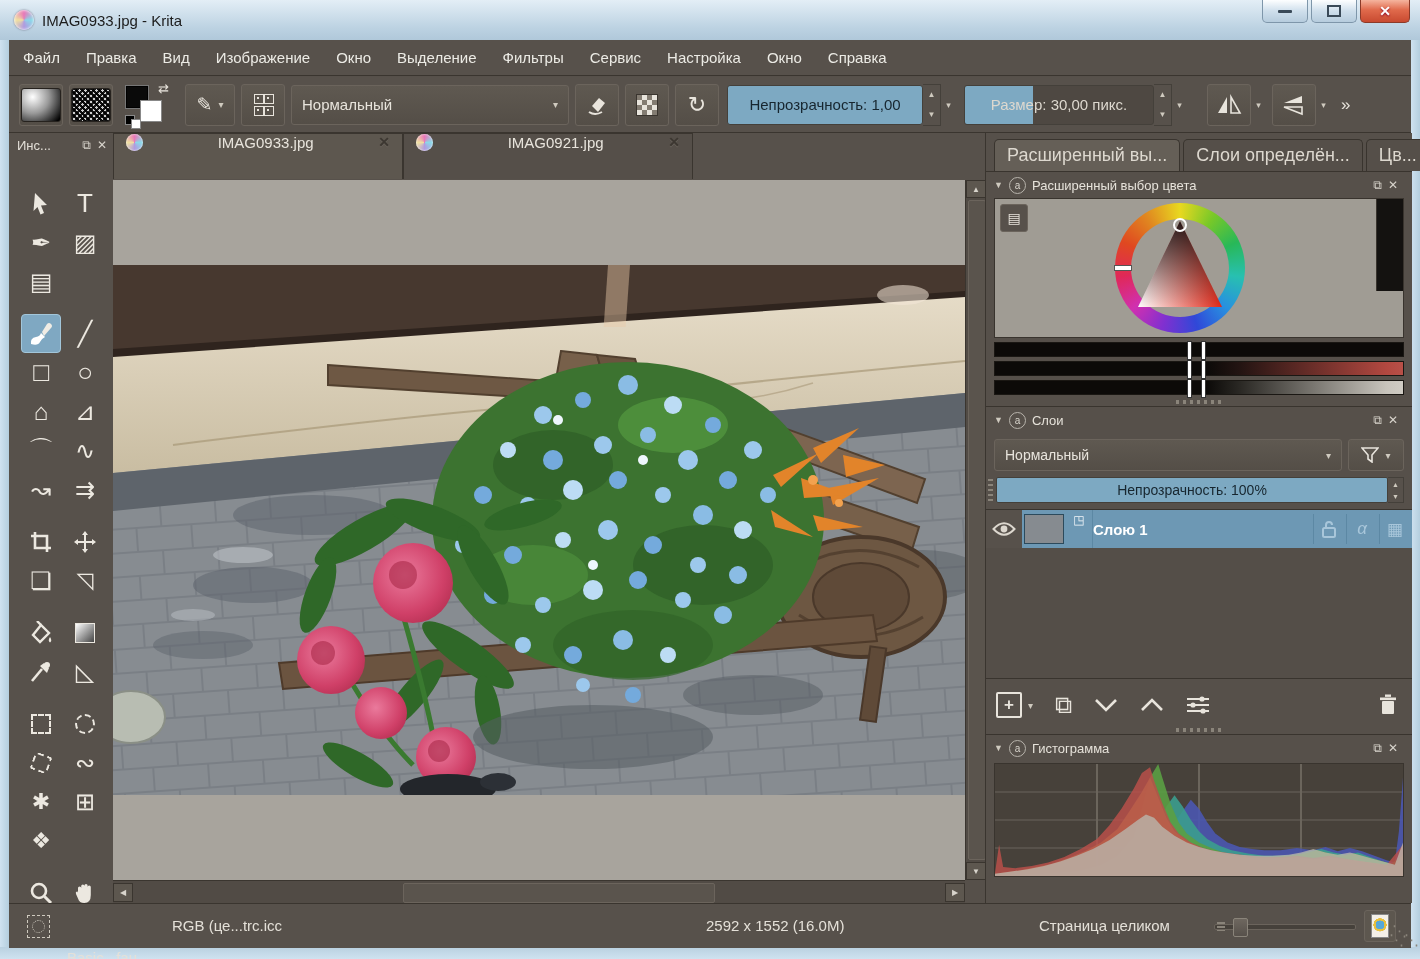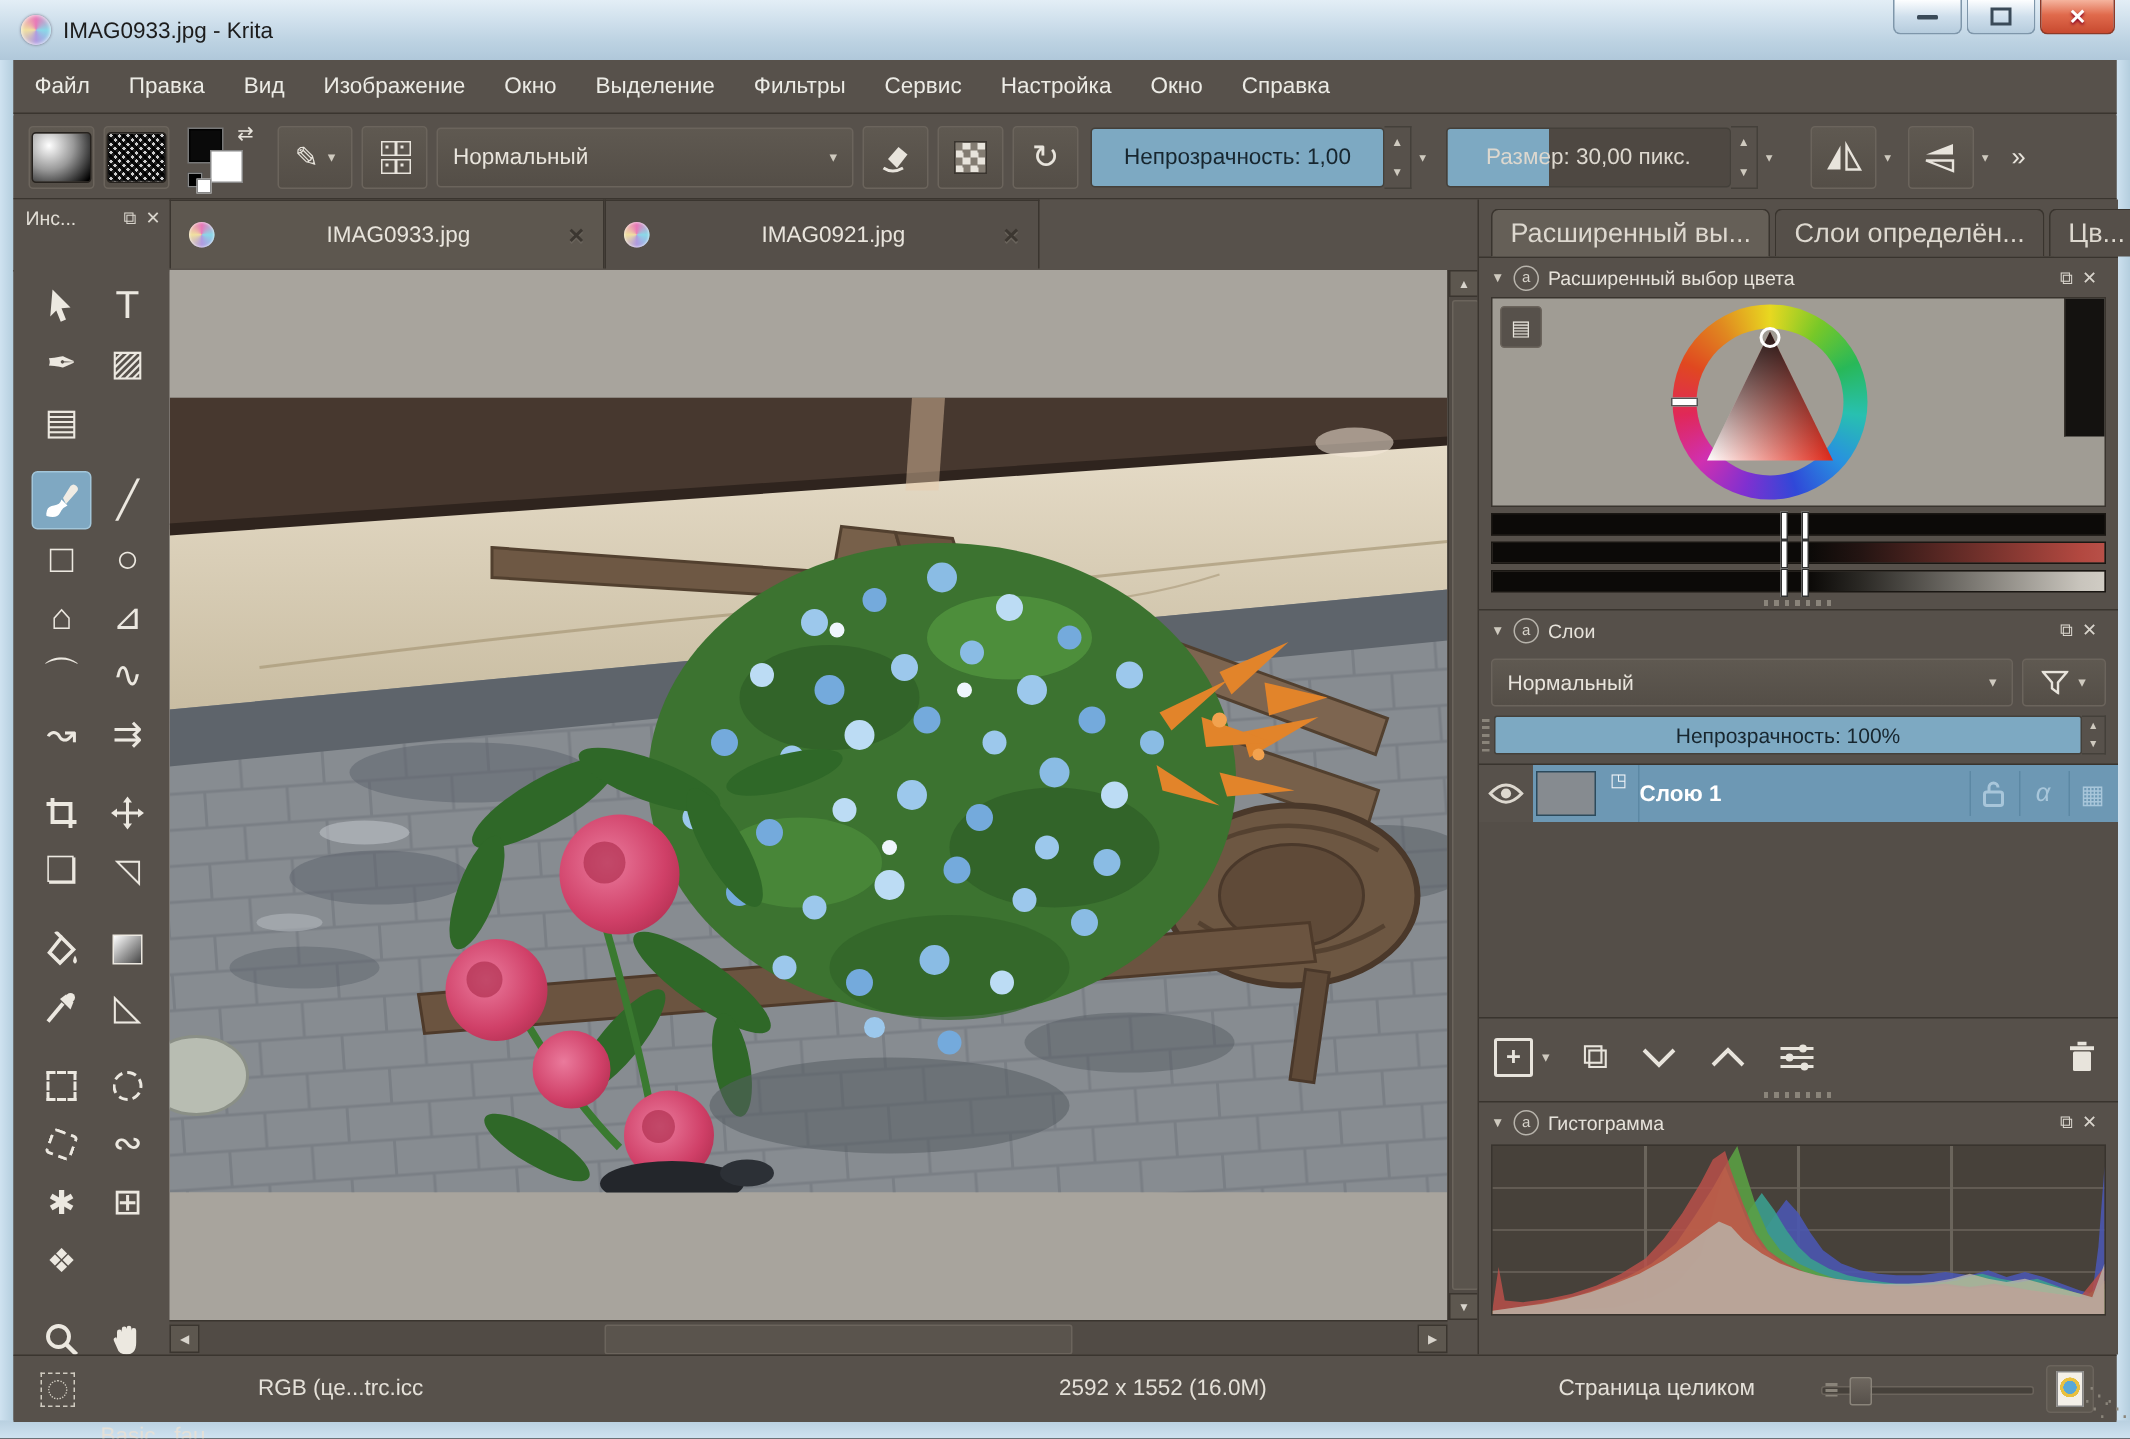--- a/index.html
+++ b/index.html
@@ -63,21 +63,21 @@
   .checker-ic{width:20px;height:20px;background:conic-gradient(#e8e4dc 25%,#837c72 0 50%,#e8e4dc 0 75%,#837c72 0);
     background-size:10px 10px;border:1px solid #3a352f;}
   
   #tabrow{position:absolute;left:0;top:93px;width:100%;height:47px;background:#57514b;border-bottom:1px solid #3a352f;}
   #toolbox-header{position:absolute;left:0;top:0;width:104px;height:24px;display:flex;align-items:center;
     font-size:13px;color:#e2ded6;padding-left:8px;box-sizing:border-box;}
   #toolbox-header .sp{flex:1;}
   .dock-mini{font-size:12px;color:#d8d4cc;margin-right:6px;}
   #doctabs{position:absolute;left:104px;top:0;height:47px;display:flex;}
   .doctab{width:290px;height:46px;border:1px solid #3a352f;border-bottom:none;background:#554f49;
-    display:flex;align-items:center;padding:0 12px;box-sizing:border-box;}
+    display:flex;align-items:flex-start;padding:0 12px;box-sizing:border-box;}
   .doctab.active{background:#5d574f;}
   .doctab .klogo{width:17px;height:17px;border-radius:50%;
     background:conic-gradient(#e878b8,#8ad8e8,#b09ae0,#f0e0a0,#e878b8);box-shadow:inset 0 0 2px #fff;margin-right:10px;}
   .doctab .dlabel{flex:1;text-align:center;font-size:15px;color:#e8e4dc;}
   .doctab .dclose{font-size:14px;color:#3c3731;text-shadow:0 1px 0 #6a645c;font-weight:bold;}
   
   #toolbox{position:absolute;left:0;top:140px;width:104px;height:723px;background:#57514b;padding-top:4px;box-sizing:border-box;}
   .tool-row{display:flex;justify-content:flex-start;padding-left:10px;}
   .tool-cell{width:40px;height:39px;display:flex;align-items:center;justify-content:center;
     color:#ece8e0;font-size:23px;border-radius:4px;margin:0 2px;}

